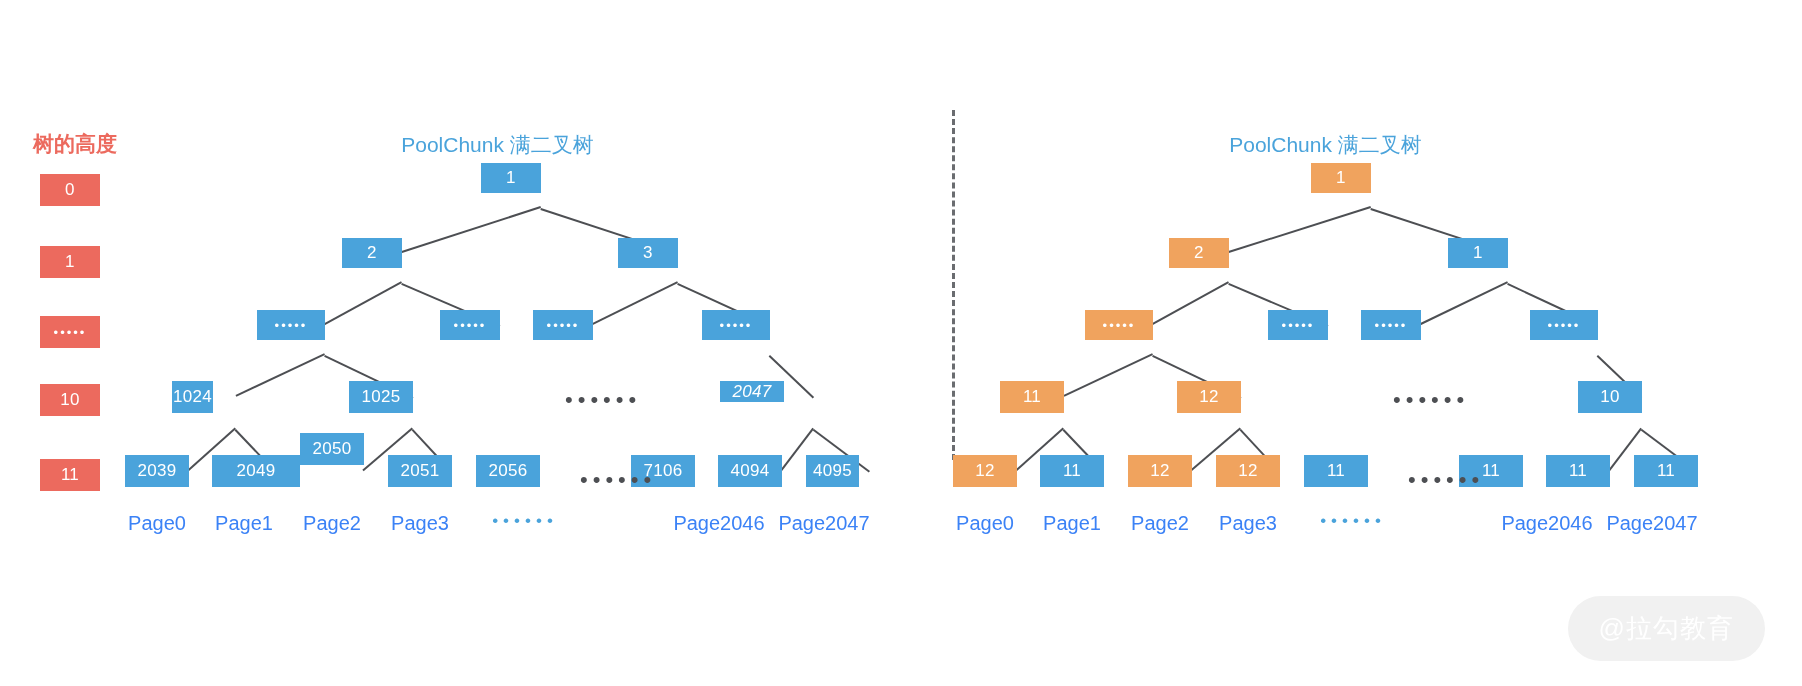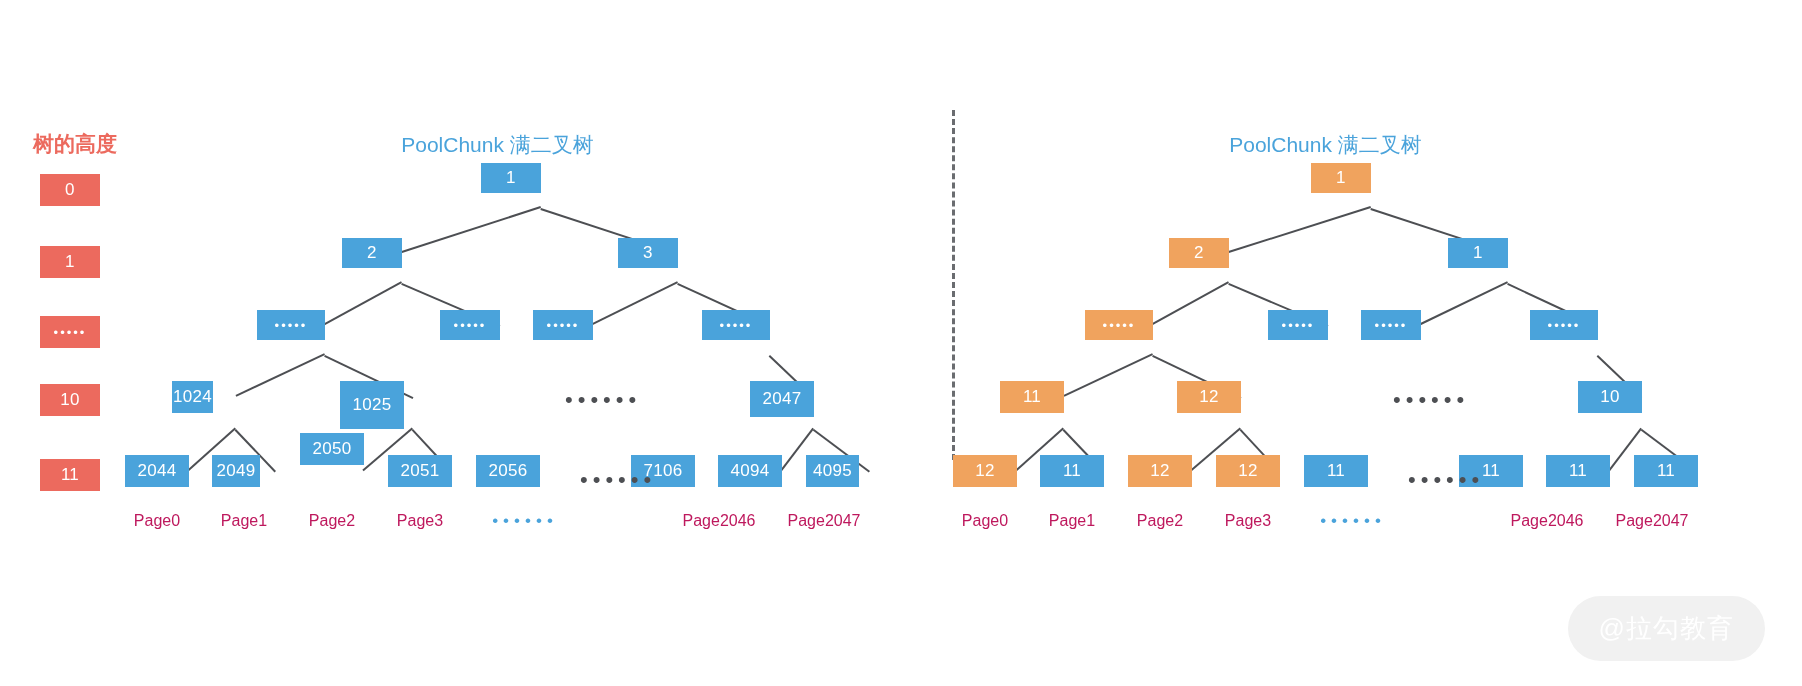--- a/index.html
+++ b/index.html
@@ -52,22 +52,22 @@
   }
   .side-title {
     position: absolute;
     color: #ec6a5e;
     font-size: 21px;
     font-weight: bold;
     white-space: nowrap;
   }
   .page-label {
     position: absolute;
-    color: #be185d;
-    font-size: 16px;
+    color: #3b82f6;
+    font-size: 20px;
     white-space: nowrap;
     text-align: center;
   }
   .hdots {
     position: absolute;
     color: #4d4f53;
     font-size: 22px;
     letter-spacing: 5px;
     line-height: 1;
     white-space: nowrap;
@@ -124,24 +124,24 @@
     </div>
   <div id="left-nodes">
       <div class="node blue" style="left: 481px; top: 163px; width: 60px; height: 30px;">1</div>
       <div class="node blue" style="left: 342px; top: 238px; width: 60px; height: 30px;">2</div>
       <div class="node blue" style="left: 618px; top: 238px; width: 60px; height: 30px;">3</div>
       <div class="node blue dots-node" style="left: 257px; top: 310px; width: 68px; height: 30px;">•••••</div>
       <div class="node blue dots-node" style="left: 440px; top: 310px; width: 60px; height: 30px;">•••••</div>
       <div class="node blue dots-node" style="left: 533px; top: 310px; width: 60px; height: 30px;">•••••</div>
       <div class="node blue dots-node" style="left: 702px; top: 310px; width: 68px; height: 30px;">•••••</div>
       <div class="node blue" style="left: 172px; top: 381px; width: 41px; height: 32px;">1024</div>
-      <div class="node blue" style="left: 340px; top: 381px; width: 64px; height: 48px;">1025</div>
-      <div class="node blue" style="left: 750px; top: 381px; width: 64px; height: 36px;">2047</div>
-      <div class="node blue" style="left: 125px; top: 455px; width: 64px; height: 32px;">2044</div>
-      <div class="node blue" style="left: 212px; top: 455px; width: 48px; height: 32px;">2049</div>
+      <div class="node blue" style="left: 349px; top: 381px; width: 64px; height: 32px;">1025</div>
+      <div class="node blue" style="left: 720px; top: 381px; width: 64px; height: 21px; font-style: italic;">2047</div>
+      <div class="node blue" style="left: 125px; top: 455px; width: 64px; height: 32px;">2039</div>
+      <div class="node blue" style="left: 212px; top: 455px; width: 88px; height: 32px;">2049</div>
       <div class="node blue" style="left: 300px; top: 433px; width: 64px; height: 32px;">2050</div>
       <div class="node blue" style="left: 388px; top: 455px; width: 64px; height: 32px;">2051</div>
       <div class="node blue" style="left: 476px; top: 455px; width: 64px; height: 32px;">2056</div>
       <div class="node blue" style="left: 631px; top: 455px; width: 64px; height: 32px;">7106</div>
       <div class="node blue" style="left: 718px; top: 455px; width: 64px; height: 32px;">4094</div>
       <div class="node blue" style="left: 806px; top: 455px; width: 53px; height: 32px;">4095</div>
       <div class="hdots" style="left: 565px; top: 389px;">••••••</div>
       <div class="hdots" style="left: 580px; top: 469px;">••••••</div>
     </div>
   <div id="left-pages">

